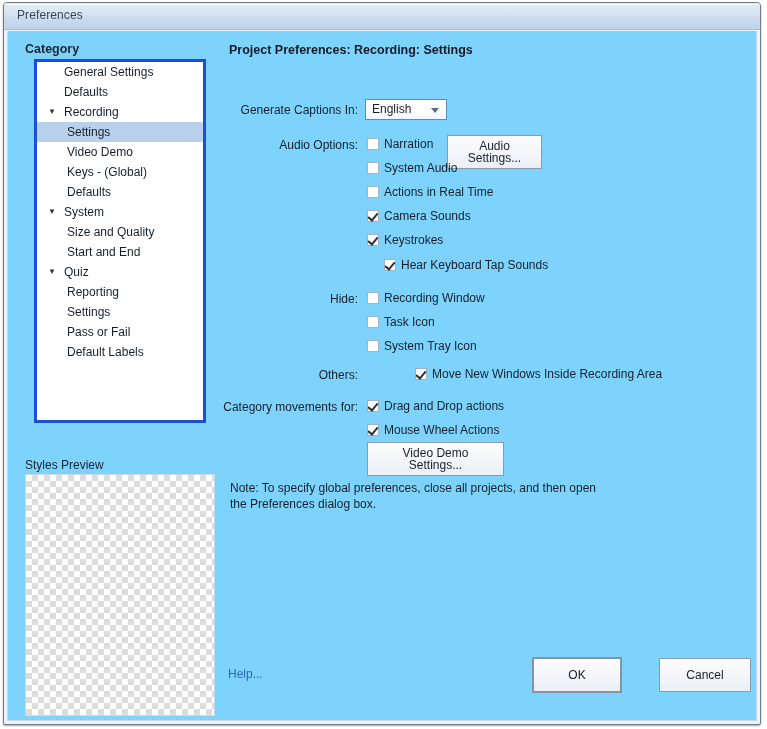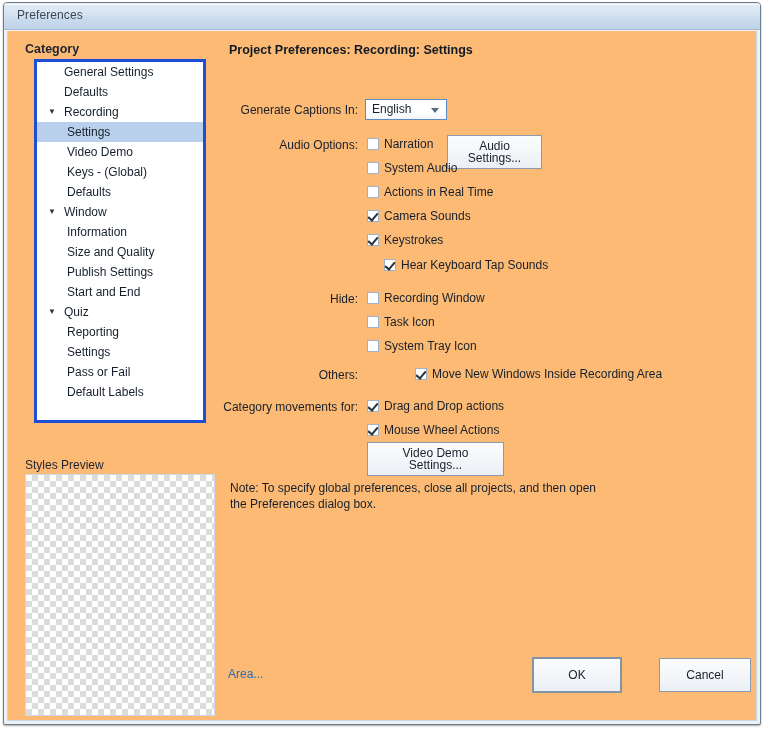--- a/index.html
+++ b/index.html
@@ -53,21 +53,21 @@
     color: #3b4754;
     letter-spacing: 0.1px;
   }
   .client {
     position: absolute;
     left: 3px;
     top: 28px;
     width: 750px;
     height: 690px;
     box-sizing: border-box;
-    background: #fdba74;
+    background: #7dd3fc;
     border: 1px solid #c8d7e6;
     border-top: none;
   }
 
   
   .category-label {
     position: absolute;
     left: 17px;
     top: 11px;
     font-weight: bold;
@@ -290,30 +290,24 @@
           <span class="tlabel">Video Demo</span>
         </div>
         <div class="tree-row lvl2">
           <span class="tlabel">Keys - (Global)</span>
         </div>
         <div class="tree-row lvl2">
           <span class="tlabel">Defaults</span>
         </div>
         <div class="tree-row lvl1">
           <span class="twisty">▼</span>
-          <span class="tlabel">Window</span>
-        </div>
-        <div class="tree-row lvl2">
-          <span class="tlabel">Information</span>
+          <span class="tlabel">System</span>
         </div>
         <div class="tree-row lvl2">
           <span class="tlabel">Size and Quality</span>
-        </div>
-        <div class="tree-row lvl2">
-          <span class="tlabel">Publish Settings</span>
         </div>
         <div class="tree-row lvl2">
           <span class="tlabel">Start and End</span>
         </div>
         <div class="tree-row lvl1">
           <span class="twisty">▼</span>
           <span class="tlabel">Quiz</span>
         </div>
         <div class="tree-row lvl2">
           <span class="tlabel">Reporting</span>
@@ -384,18 +378,18 @@
     <div class="cb-row" style="left:359px; top:368px;">
       <span class="cbox checked"></span><span class="cb-text">Drag and Drop actions</span>
     </div>
     <div class="cb-row" style="left:359px; top:392px;">
       <span class="cbox checked"></span><span class="cb-text">Mouse Wheel Actions</span>
     </div>
     <button class="btn" style="left:359px; top:411px; width:137px; height:20px;">Video Demo Settings...</button>
 
     <div class="note">Note: To specify global preferences, close all projects, and then open the Preferences dialog box.</div>
 
-    <div class="help-link">Area...</div>
+    <div class="help-link">Help...</div>
     <button class="btn default" style="left:524px; top:626px; width:90px; height:26px;">OK</button>
     <button class="btn" style="left:651px; top:627px; width:92px; height:24px;">Cancel</button>
 
   </div>
 </div>
 
 </body></html>

